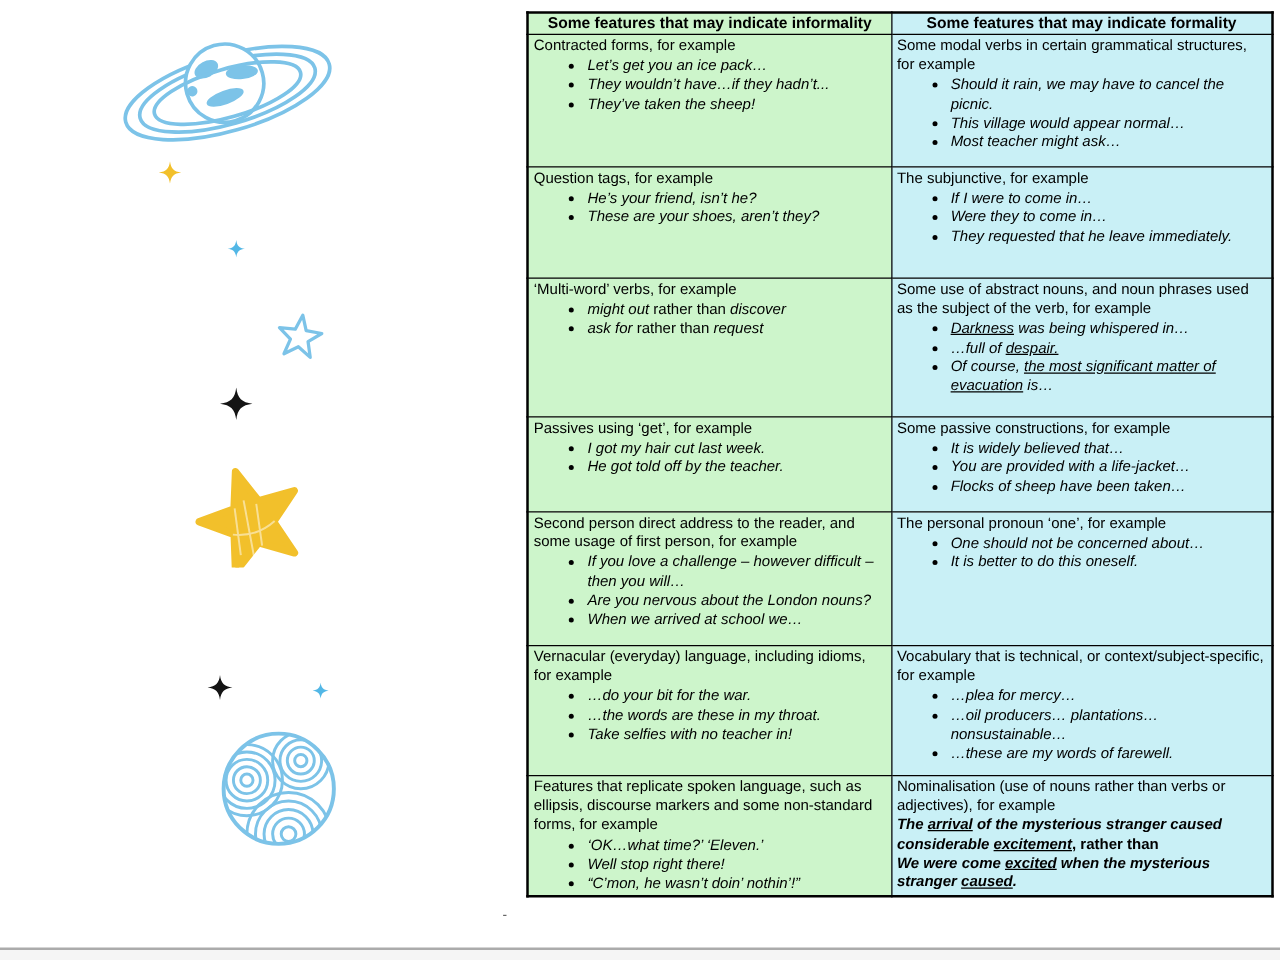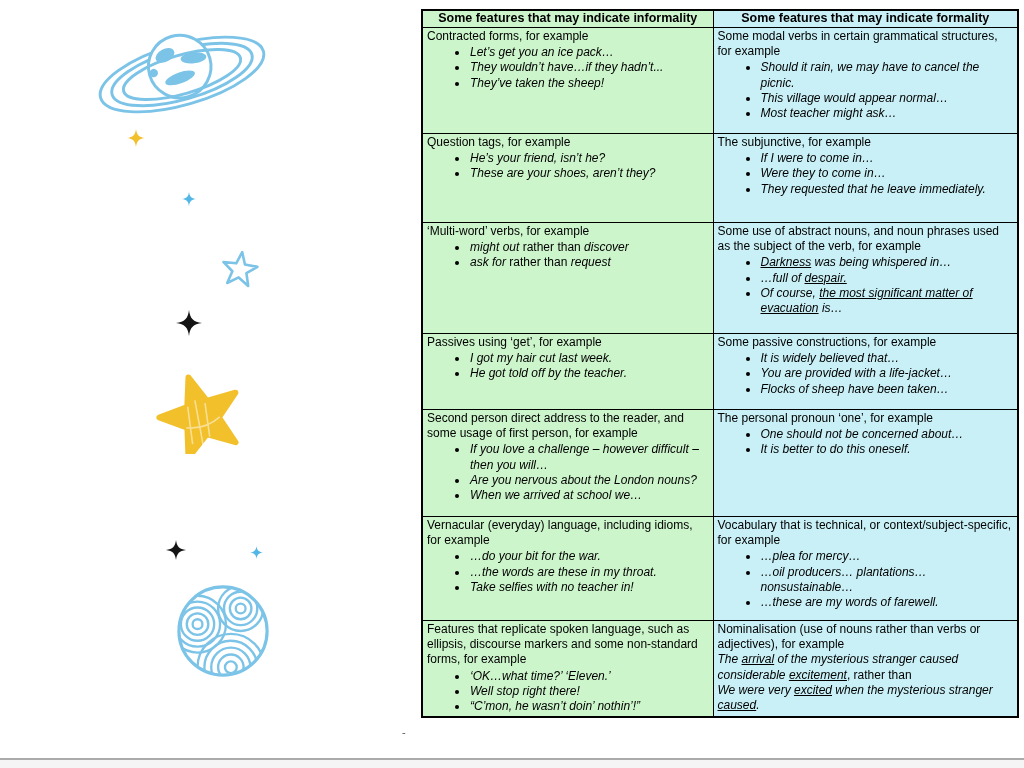--- a/index.html
+++ b/index.html
@@ -32,21 +32,21 @@
   tbody tr:nth-child(1){height:106px;}
   tbody tr:nth-child(2){height:89px;padding-left:39px;}
   tbody tr:nth-child(3){height:111px;}
   tbody tr:nth-child(4){height:76px;padding-left:46px;}
   tbody tr:nth-child(5){height:107px;}
   tbody tr:nth-child(6){height:104px;}
   tbody tr:nth-child(7){height:95px;}
   .cell-title{margin:0;}
   td ul{margin:1px 0 0 0;padding-left:42px;}
   td li{padding-left:1px;margin:0;}
-  .cell-para{margin:0;}
+  .cell-para{margin:0;font-weight:bold;}
   .u{text-decoration:underline;}
   .it{font-style:italic;}
   
   .footer-line{position:absolute;left:0;top:758px;width:1024px;height:2px;background:var(--footer-bar,#ababab);}
   .footer-area{position:absolute;left:0;top:760px;width:1024px;height:8px;background:#f5f5f5;}
   .stray-mark{position:absolute;left:402px;top:726px;font-size:11px;color:#555;}
 </style>
 </head>
 <body>
 
@@ -250,21 +250,21 @@
           <div class="cell-title">Features that replicate spoken language, such as ellipsis, discourse markers and some non-standard forms, for example</div>
           <ul>
             <li><span class="it">‘OK…what time?’ ‘Eleven.’</span></li>
             <li><span class="it">Well stop right there!</span></li>
             <li><span class="it">“C’mon, he wasn’t doin’ nothin’!”</span></li>
           </ul>
         </td>
         <td class="formality">
           <div class="cell-title">Nominalisation (use of nouns rather than verbs or adjectives), for example</div>
           <div class="cell-para"><span class="it">The </span><span class="it u">arrival</span><span class="it"> of the mysterious stranger caused considerable </span><span class="it u">excitement</span><span>, rather than</span></div>
-          <div class="cell-para"><span class="it">We were very </span><span class="it u">excited</span><span class="it"> when the mysterious stranger </span><span class="it u">caused</span><span class="it">.</span></div>
+          <div class="cell-para"><span class="it">We were come </span><span class="it u">excited</span><span class="it"> when the mysterious stranger </span><span class="it u">caused</span><span class="it">.</span></div>
         </td>
       </tr>
     </tbody>
 </table>
 
 <div class="stray-mark">-</div>
 
 <div class="footer-line"></div>
 <div class="footer-area"></div>
 

